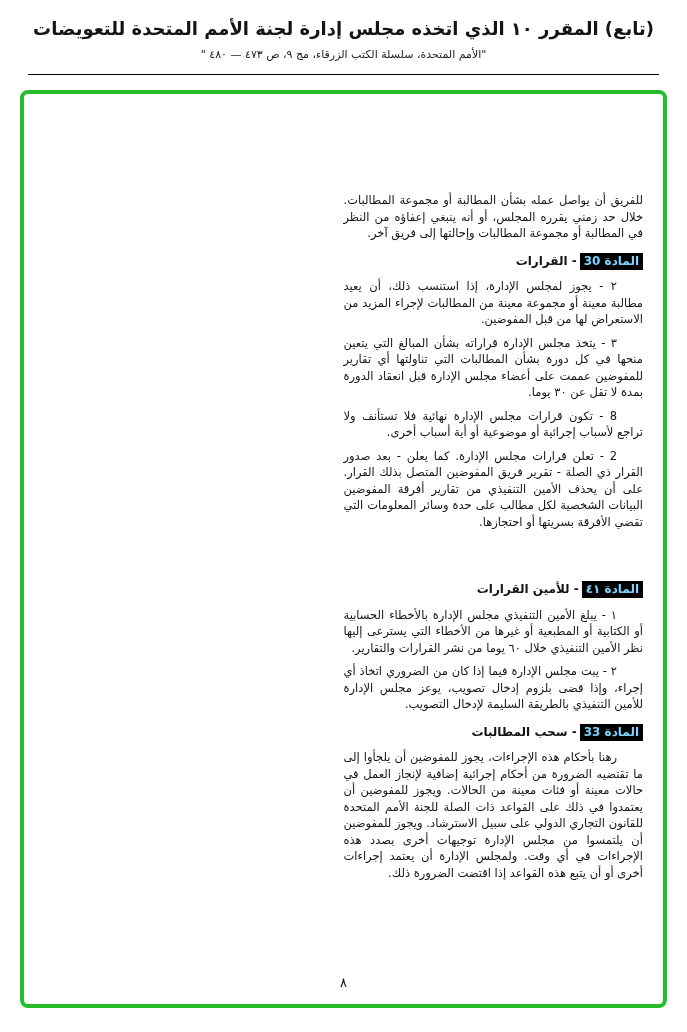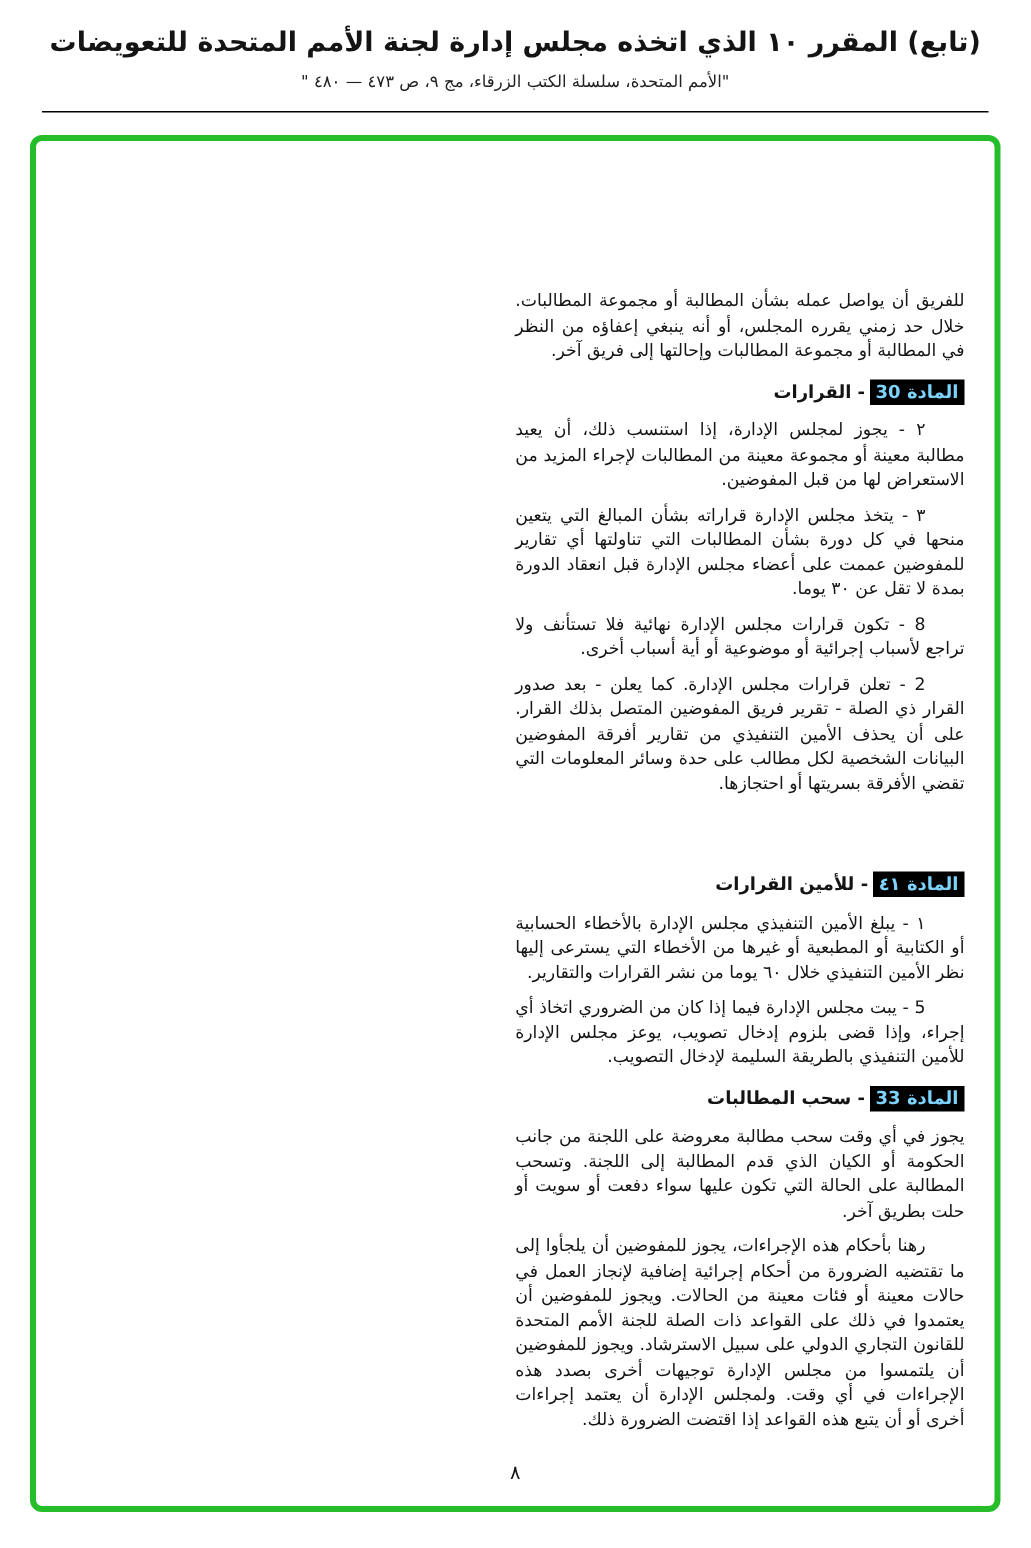--- a/index.html
+++ b/index.html
@@ -61,26 +61,25 @@
       <p class="para">٣ - يتخذ مجلس الإدارة قراراته بشأن المبالغ التي يتعين منحها في كل دورة بشأن المطالبات التي تناولتها أي تقارير للمفوضين عممت على أعضاء مجلس الإدارة قبل انعقاد الدورة بمدة لا تقل عن ٣٠ يوما.</p>
       <p class="para">8 - تكون قرارات مجلس الإدارة نهائية فلا تستأنف ولا تراجع لأسباب إجرائية أو موضوعية أو أية أسباب أخرى.</p>
       <p class="para">2 - تعلن قرارات مجلس الإدارة. كما يعلن - بعد صدور القرار ذي الصلة - تقرير فريق المفوضين المتصل بذلك القرار. على أن يحذف الأمين التنفيذي من تقارير أفرقة المفوضين البيانات الشخصية لكل مطالب على حدة وسائر المعلومات التي تقضي الأفرقة بسريتها أو احتجازها.</p>
     </div>
 
     <div class="col col-left">
       <p class="article-heading">
         <span class="article-label">المادة ٤١</span><span class="article-title">- للأمين القرارات</span>
       </p>
       <p class="para">١ - يبلغ الأمين التنفيذي مجلس الإدارة بالأخطاء الحسابية أو الكتابية أو المطبعية أو غيرها من الأخطاء التي يسترعى إليها نظر الأمين التنفيذي خلال ٦٠ يوما من نشر القرارات والتقارير.</p>
-      <p class="para">5 - يبت مجلس الإدارة فيما إذا كان من الضروري اتخاذ أي إجراء، وإذا قضى بلزوم إدخال تصويب، يوعز مجلس الإدارة للأمين التنفيذي بالطريقة السليمة لإدخال التصويب.</p>
+      <p class="para">٢ - يبت مجلس الإدارة فيما إذا كان من الضروري اتخاذ أي إجراء، وإذا قضى بلزوم إدخال تصويب، يوعز مجلس الإدارة للأمين التنفيذي بالطريقة السليمة لإدخال التصويب.</p>
 
       <p class="article-heading">
         <span class="article-label">المادة 33</span><span class="article-title">- سحب المطالبات</span>
       </p>
-      <p class="intro">يجوز في أي وقت سحب مطالبة معروضة على اللجنة من جانب الحكومة أو الكيان الذي قدم المطالبة إلى اللجنة. وتسحب المطالبة على الحالة التي تكون عليها سواء دفعت أو سويت أو حلت بطريق آخر.</p>
 
       <p class="para">رهنا بأحكام هذه الإجراءات، يجوز للمفوضين أن يلجأوا إلى ما تقتضيه الضرورة من أحكام إجرائية إضافية لإنجاز العمل في حالات معينة أو فئات معينة من الحالات. ويجوز للمفوضين أن يعتمدوا في ذلك على القواعد ذات الصلة للجنة الأمم المتحدة للقانون التجاري الدولي على سبيل الاسترشاد. ويجوز للمفوضين أن يلتمسوا من مجلس الإدارة توجيهات أخرى بصدد هذه الإجراءات في أي وقت. ولمجلس الإدارة أن يعتمد إجراءات أخرى أو أن يتبع هذه القواعد إذا اقتضت الضرورة ذلك.</p>
     </div>
 
   </div>
 
   <div class="page-number">٨</div>
 </div>
 
 </body></html>

